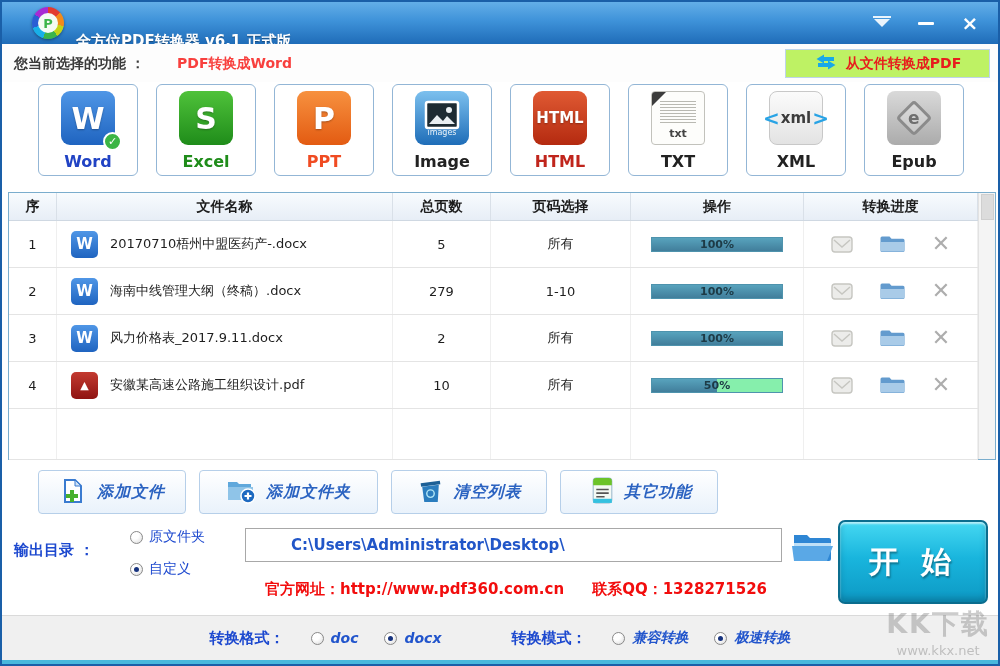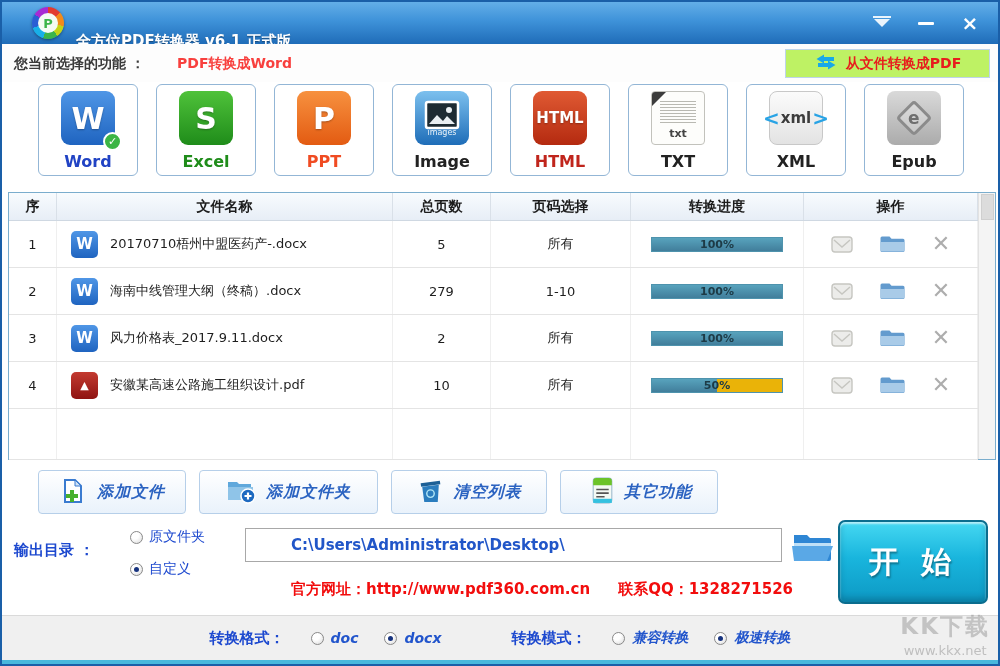--- a/index.html
+++ b/index.html
@@ -74,21 +74,21 @@
     border-right:1px solid #d9e0e8; }
   .trow { height:47px; border-bottom:1px solid #e4e4e4; }
   .td { display:flex; align-items:center; justify-content:center; border-right:1px solid #efefef; font-size:13px; color:#1e1e1e; }
   .td.c-name { justify-content:flex-start; padding-left:14px; gap:12px; }
   .trow-empty { height:51px; }
   .fico { width:27px; height:27px; border-radius:5px; display:flex; align-items:center; justify-content:center;
     color:#fff; font-weight:bold; font-size:15px; flex:none; }
   .fico-word { background:linear-gradient(#4f96e6,#1f64c0); }
   .fico-pdf  { background:linear-gradient(#c33a30,#8f1412); font-size:11px; }
   .fname { white-space:nowrap; }
-  .pbar { position:relative; width:132px; height:15px; background:#eab308; border:1px solid #4e93ad; }
+  .pbar { position:relative; width:132px; height:15px; background:#86efac; border:1px solid #4e93ad; }
   .pfill { position:absolute; left:0; top:0; bottom:0; background:linear-gradient(#58a3bd,#417e9b); }
   .plabel { position:absolute; inset:0; display:flex; align-items:center; justify-content:center;
     font-size:11px; font-weight:bold; color:#1d3a46; }
   .ops { gap:26px; }
   .op { cursor:pointer; display:flex; align-items:center; }
   .op-x { color:#adadad; font-size:22px; font-weight:bold; line-height:1; }
   .tbl-scroll { position:absolute; right:0; top:0; bottom:0; width:17px; background:#f4f4f4; border-left:1px solid #e2e2e2; }
   .tbl-thumb { margin:1px auto 0; width:13px; height:26px; background:#dcdcdc; border:1px solid #cfcfcf; }
 
   
@@ -108,33 +108,33 @@
     color:#1d49cf; font-size:14px; }
   .rr-src { left:128px; top:8px; } .rr-cus { left:128px; top:40px; }
   .out-input { position:absolute; left:243px; top:8px; width:537px; height:34px; border:1px solid #a8a8a8;
     padding-left:45px; font-family:inherit; font-size:15px; font-weight:bold; color:#2156c8; }
   .browse { position:absolute; left:789px; top:10px; cursor:pointer; }
   .start-btn { position:absolute; right:10px; top:0; width:150px; height:84px; cursor:pointer;
     background:linear-gradient(#45d8f2 0%, #19b5dd 45%, #0d99c4 100%);
     border:2px solid #0b6d8e; border-radius:7px; box-shadow:inset 0 2px 2px rgba(255,255,255,.6), inset 0 -4px 6px rgba(0,40,60,.25);
     color:#fff; font-size:30px; font-weight:bold; display:flex; align-items:center; justify-content:center;
     letter-spacing:6px; text-shadow:1px 2px 2px rgba(0,0,0,.35); }
-  .infoline { position:absolute; left:263px; top:60px; font-size:15px; font-weight:bold; color:#f20d0d; display:flex; gap:28px;margin-left:26px; }
+  .infoline { position:absolute; left:263px; top:60px; font-size:15px; font-weight:bold; color:#f20d0d; display:flex; gap:28px; }
 
   
   .bottombar { position:absolute; left:0; right:0; bottom:0; height:49px; background:#f0f0f0;
     border-top:1px solid #dadada; border-bottom:4px solid #49b8dc;
     display:flex; align-items:center; justify-content:center; gap:26px; }
   .bb-label { color:#1d49cf; font-size:15px; font-weight:bold; }
   .bb-radio { display:flex; align-items:center; gap:7px; color:#2255cc; font-size:14px; font-weight:bold; cursor:pointer;font-style:italic; }
   .bb-gap { width:18px; }
 
   
   .watermark { position:absolute; right:8px; bottom:6px; text-align:center; z-index:20; pointer-events:none; }
-  .wm1 { font-size:23px; font-weight:bold; color:rgba(120,120,120,.38); letter-spacing:2px; }
+  .wm1 { font-size:27px; font-weight:bold; color:rgba(120,120,120,.38); letter-spacing:2px; }
   .wm2 { font-size:13px; color:rgba(130,130,130,.45); margin-top:1px; }
 </style>
 </head>
 <body>
 
 <div class="window">
 
   <div class="titlebar">
     <div class="logo">
         <div class="logo-inner">P</div>
@@ -229,22 +229,22 @@
     </div>
   </div>
 
   <div class="ftable">
     <div class="tbl-main">
       <div class="thead">
         <div class="th">序</div>
         <div class="th">文件名称</div>
         <div class="th">总页数</div>
         <div class="th">页码选择</div>
+        <div class="th">操作</div>
         <div class="th">转换进度</div>
-        <div class="th">操作</div>
       </div>
 
       <div class="trow">
         <div class="td">1</div>
         <div class="td c-name">
           <span class="fico fico-word">W</span>
           <span class="fname">20170710梧州中盟医药产-.docx</span>
         </div>
         <div class="td">5</div>
         <div class="td">所有</div>

